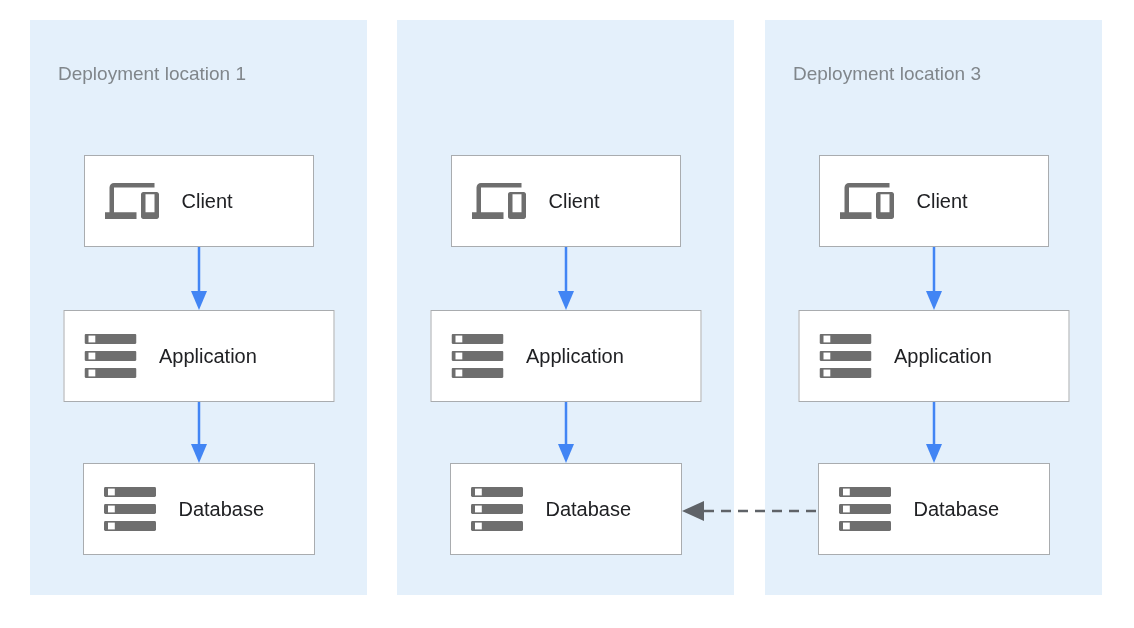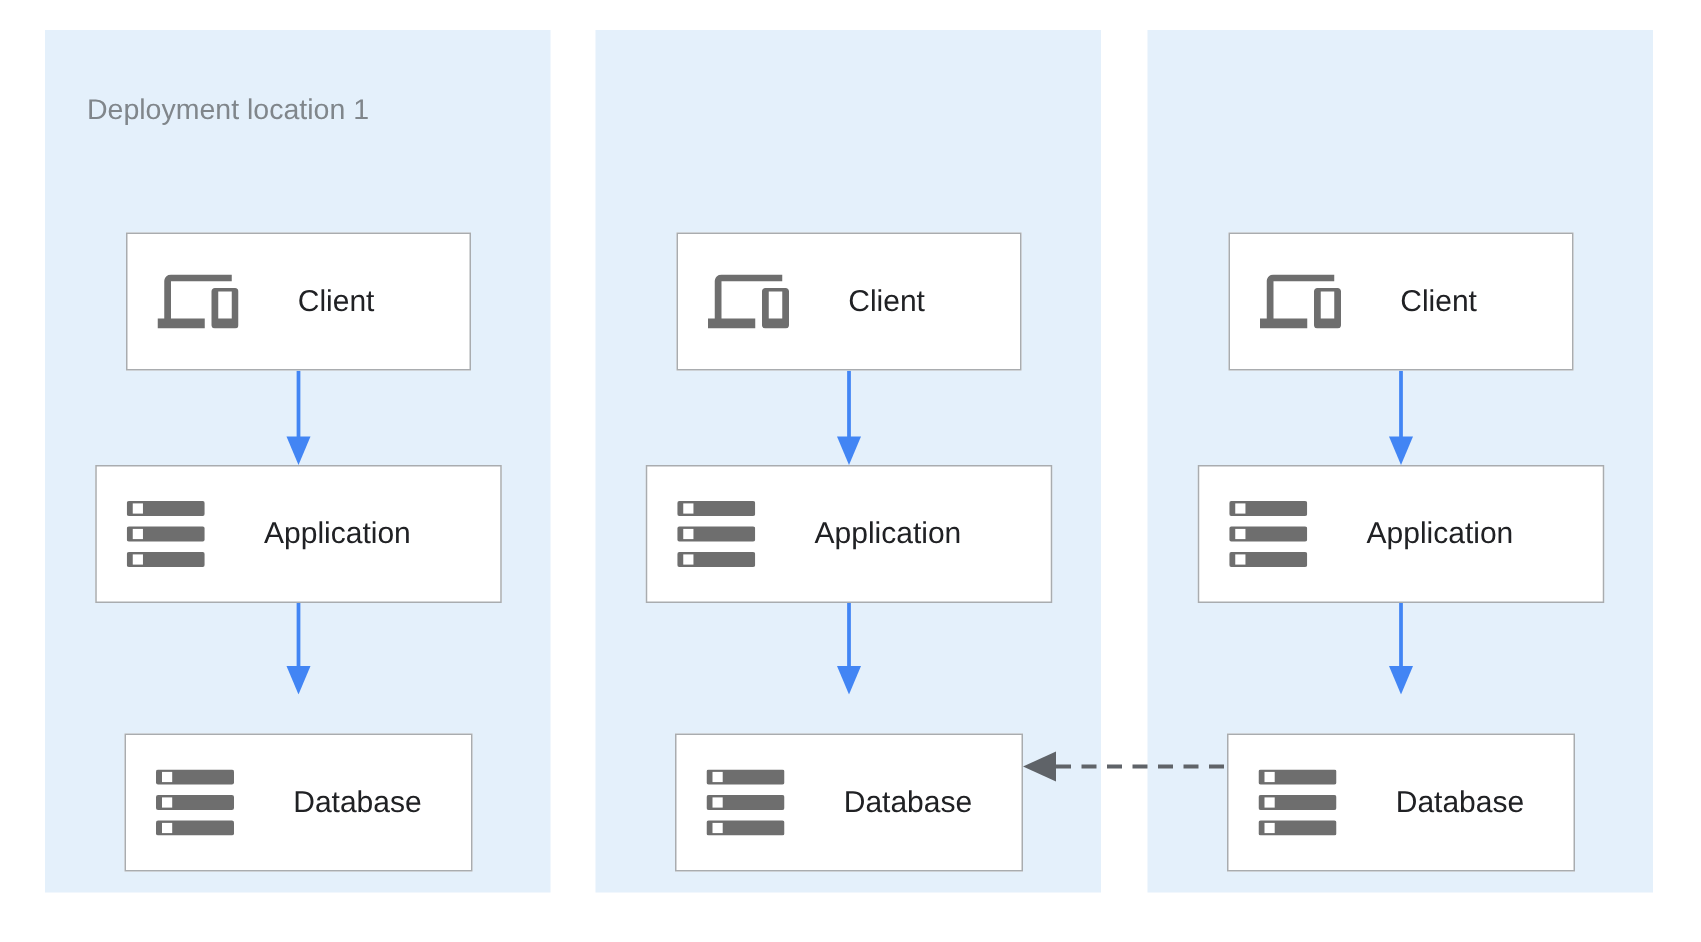--- a/index.html
+++ b/index.html
@@ -40,26 +40,26 @@
     position: absolute;
     left: 50%;
     transform: translateX(-50%);
     height: 92px;
     background: #FFFFFF;
     border: 1px solid #A9ACAF;
     box-sizing: border-box;
     display: flex;
     align-items: center;
     padding-left: 20px;
-    gap: 40px;
+    gap: 23px;
     z-index: 2;
   }
   .node-client      { top: 135px; width: 230px; }
   .node-application { top: 290px; width: 271px; }
-  .node-database    { top: 469px; width: 232px; align-items: center; }
+  .node-database    { top: 443px; width: 232px; align-items: center; }
   .node-label {
     font-size: 20px;
     color: #202124;
     line-height: 1;
     white-space: nowrap;
   }
   .icon { flex: 0 0 auto; display: block; }
   .flow-arrow {
     position: absolute;
     left: 50%;
@@ -179,20 +179,21 @@
           <rect x="2" y="0.8" width="3.4" height="3.4"></rect>
           <rect x="2" y="9.3" width="3.4" height="3.4"></rect>
           <rect x="2" y="17.8" width="3.4" height="3.4"></rect>
         </g>
       </svg>
       <span class="node-label">Database</span>
     </div>
   </section>
 
   <section class="panel panel-3">
+    <h2 class="panel-title">Deployment location 3</h2>
 
     <div class="node node-client">
       <svg class="icon" width="54" height="36" viewBox="0 4 24 16">
         <path fill="#6E6E6E" d="M4 6h18V4H4c-1.1 0-2 .9-2 2v11H0v3h14v-3H4V6zm19 2h-6c-.55 0-1 .45-1 1v10c0 .55.45 1 1 1h6c.55 0 1-.45 1-1V9c0-.55-.45-1-1-1zm-1 9h-4v-8h4v8z"></path>
       </svg>
       <span class="node-label">Client</span>
     </div>
 
     <svg class="flow-arrow flow-arrow-1" width="22" height="63">
       <line x1="11" y1="0" x2="11" y2="45" stroke="#4285F4" stroke-width="2.5"></line>

